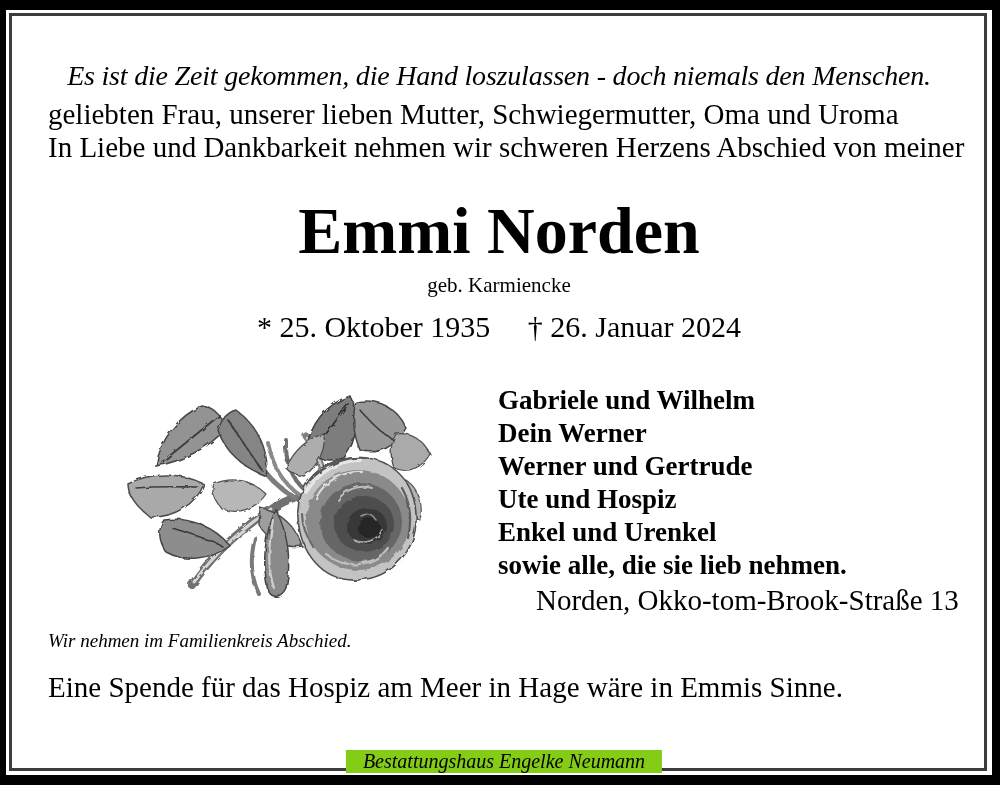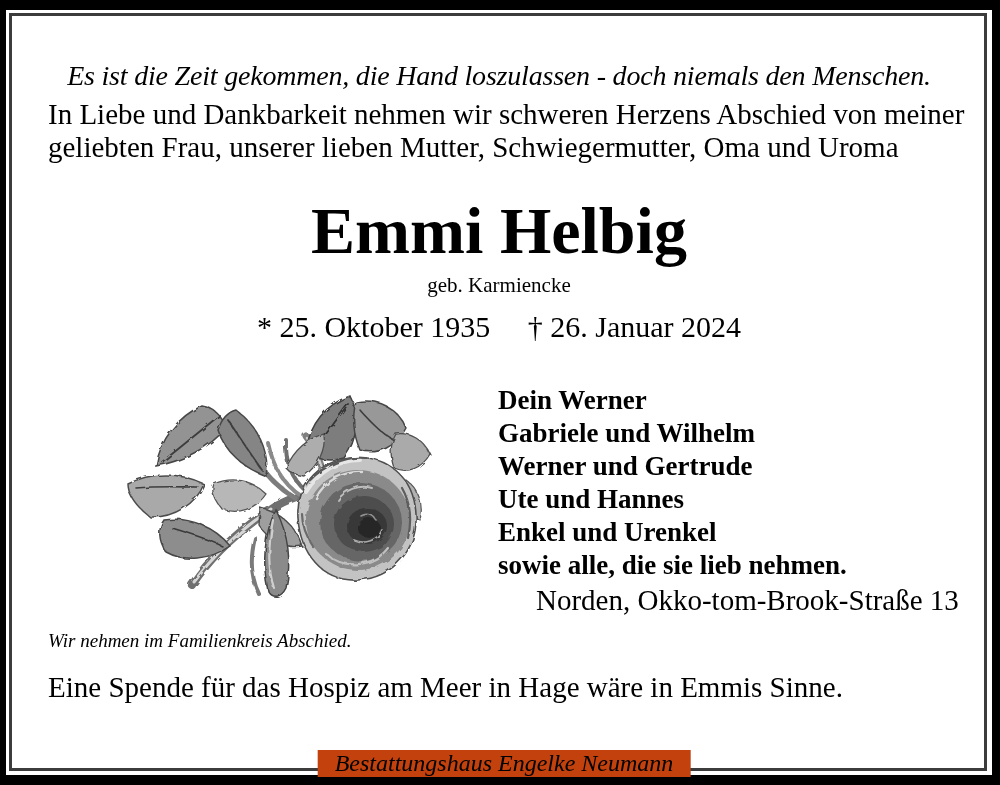--- a/index.html
+++ b/index.html
@@ -58,39 +58,39 @@
     position:absolute;left:42px;top:620px;
     font-size:19px;white-space:nowrap;font-style:italic;
   }
   .donation{
     position:absolute;left:42px;top:661px;
     font-size:29px;line-height:32px;white-space:nowrap;
   }
   .funeral-home{
     position:absolute;top:740px;left:50%;
     transform:translateX(calc(-50% + 5px));
-    background:#c2410c;padding:0 17px;
-    font-style:italic;font-size:24px;white-space:nowrap;
+    background:#84cc16;padding:0 17px;
+    font-style:italic;font-size:20px;white-space:nowrap;
     z-index:2;
   }
 </style>
 </head>
 <body>
 
 <div id="page">
   <div class="sheet">
 
     <div class="epigraph">Es ist die Zeit gekommen, die Hand loszulassen - doch niemals den Menschen.</div>
 
     <div class="intro">
+      <div>geliebten Frau, unserer lieben Mutter, Schwiegermutter, Oma und Uroma</div>
       <div>In Liebe und Dankbarkeit nehmen wir schweren Herzens Abschied von meiner</div>
-      <div>geliebten Frau, unserer lieben Mutter, Schwiegermutter, Oma und Uroma</div>
     </div>
 
-    <div class="deceased-name">Emmi Helbig</div>
+    <div class="deceased-name">Emmi Norden</div>
     <div class="maiden-name">geb. Karmiencke</div>
 
     <div class="life-dates">
       <span class="birth">* 25. Oktober 1935</span>
       <span class="death">† 26. Januar 2024</span>
     </div>
 
     <svg class="rose" viewBox="0 0 370 218" role="img" aria-label="grayscale pencil sketch of a rose with leaves">
       <defs>
         <filter id="rough" x="-10%" y="-10%" width="120%" height="120%">
@@ -143,24 +143,24 @@
         <path d="M 228 112 A 30 28 0 0 1 262 100" fill="none" stroke="#bdbdbd" stroke-width="2"></path>
         <path d="M 244 152 A 20 18 0 0 0 272 142" fill="none" stroke="#a8a8a8" stroke-width="1.8"></path>
         <path d="M 251 128 A 10 9 0 0 1 266 132" fill="none" stroke="#8f8f8f" stroke-width="1.6"></path>
         <path d="M 200 92 C 214 78, 234 68, 256 70" fill="none" stroke="#565656" stroke-width="2.2"></path>
         <path d="M 292 100 C 300 114, 302 132, 298 150" fill="none" stroke="#5d5d5d" stroke-width="2.2"></path>
         <path d="M 204 160 C 196 148, 192 138, 192 126" fill="none" stroke="#6a6a6a" stroke-width="2.2"></path>
       </g>
     </svg>
 
     <div class="mourners">
+      <div>Gabriele und Wilhelm</div>
       <div>Dein Werner</div>
-      <div>Gabriele und Wilhelm</div>
       <div>Werner und Gertrude</div>
-      <div>Ute und Hannes</div>
+      <div>Ute und Hospiz</div>
       <div>Enkel und Urenkel</div>
       <div>sowie alle, die sie lieb nehmen.</div>
     </div>
 
     <div class="address">Norden, Okko-tom-Brook-Straße 13</div>
 
     <div class="farewell">Wir nehmen im Familienkreis Abschied.</div>
 
     <div class="donation">
       <div>Eine Spende für das Hospiz am Meer in Hage wäre in Emmis Sinne.</div>

